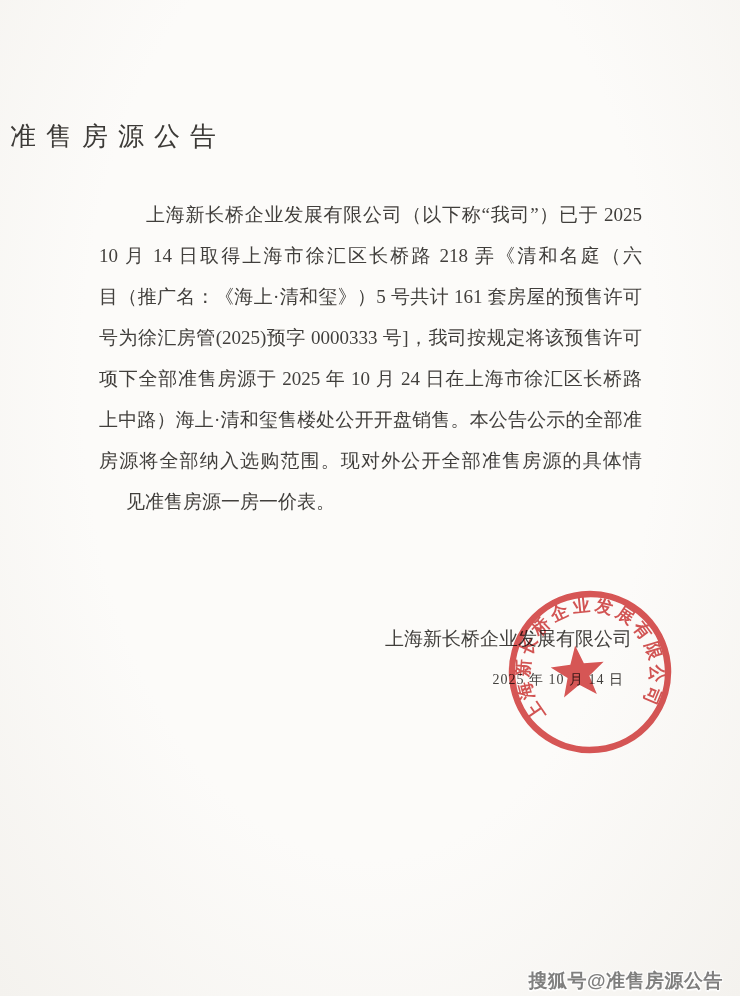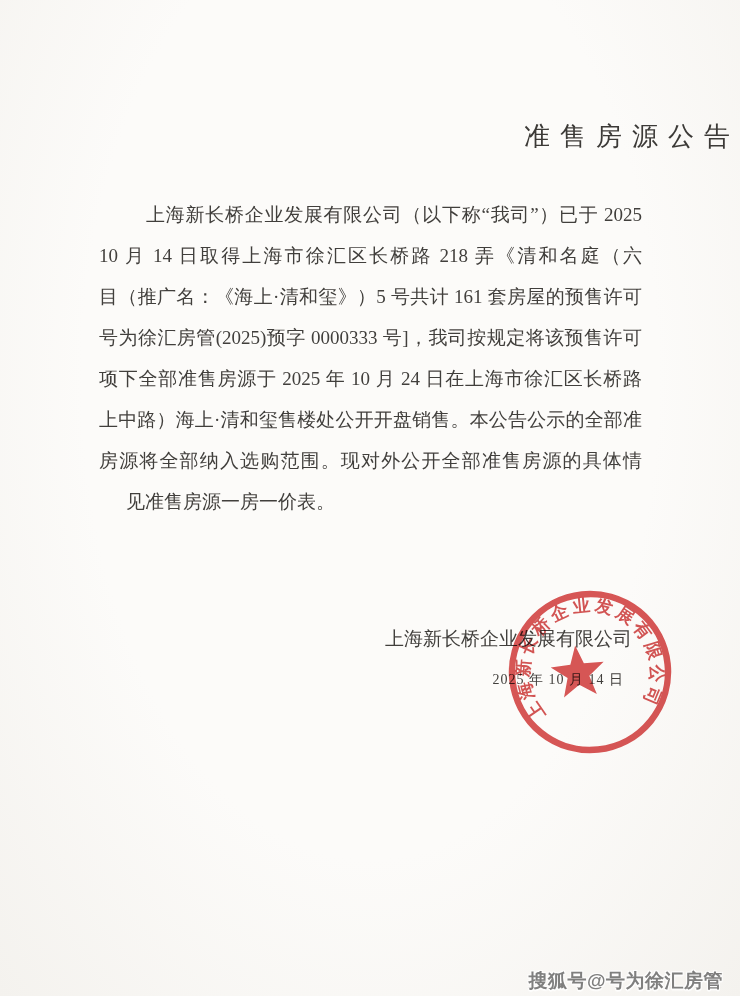--- a/index.html
+++ b/index.html
@@ -17,21 +17,21 @@
     width: 740px;
     height: 996px;
     background: radial-gradient(ellipse at 50% 38%, #fcfbf9 55%, #f4f2ee 100%);
     overflow: hidden;
   }
   .doc-title {
     position: absolute;
     top: 119px;
     left: 0;
     width: 740px;
-    text-align: right;
+    text-align: left;
     font-size: 26px;
     letter-spacing: 10px;
     text-indent: 10px; 
     color: #3c3a37;
     font-weight: 500;
   }
   .body-text {
     position: absolute;
     top: 194px;
     left: 99px;
@@ -129,15 +129,15 @@
     <defs>
       <path id="sealArc" d="M 44.4 130.6 A 61 61 0 1 1 127.6 130.6" fill="none"></path>
     </defs>
     <circle cx="86" cy="86" r="78" fill="none" stroke="#d43f3f" stroke-width="6.5"></circle>
     <text font-size="17.5" fill="#cf3d3d" letter-spacing="3.5" font-family="Liberation Serif, DejaVu Serif, serif" font-weight="bold">
       <textPath href="#sealArc" startOffset="50%" text-anchor="middle">上海新长桥企业发展有限公司</textPath>
     </text>
     <path d="M74 58 L80.8 76.7 L100.6 77.3 L84.9 89.6 L90.5 108.7 L74 97.5 L57.5 108.7 L63.1 89.6 L47.4 77.3 L67.2 76.7 Z" fill="#d43f3f"></path>
   </svg>
 
-  <div class="watermark">搜狐号@号为徐汇房管</div>
+  <div class="watermark">搜狐号@准售房源公告</div>
 
 </div>
 
 </body></html>

